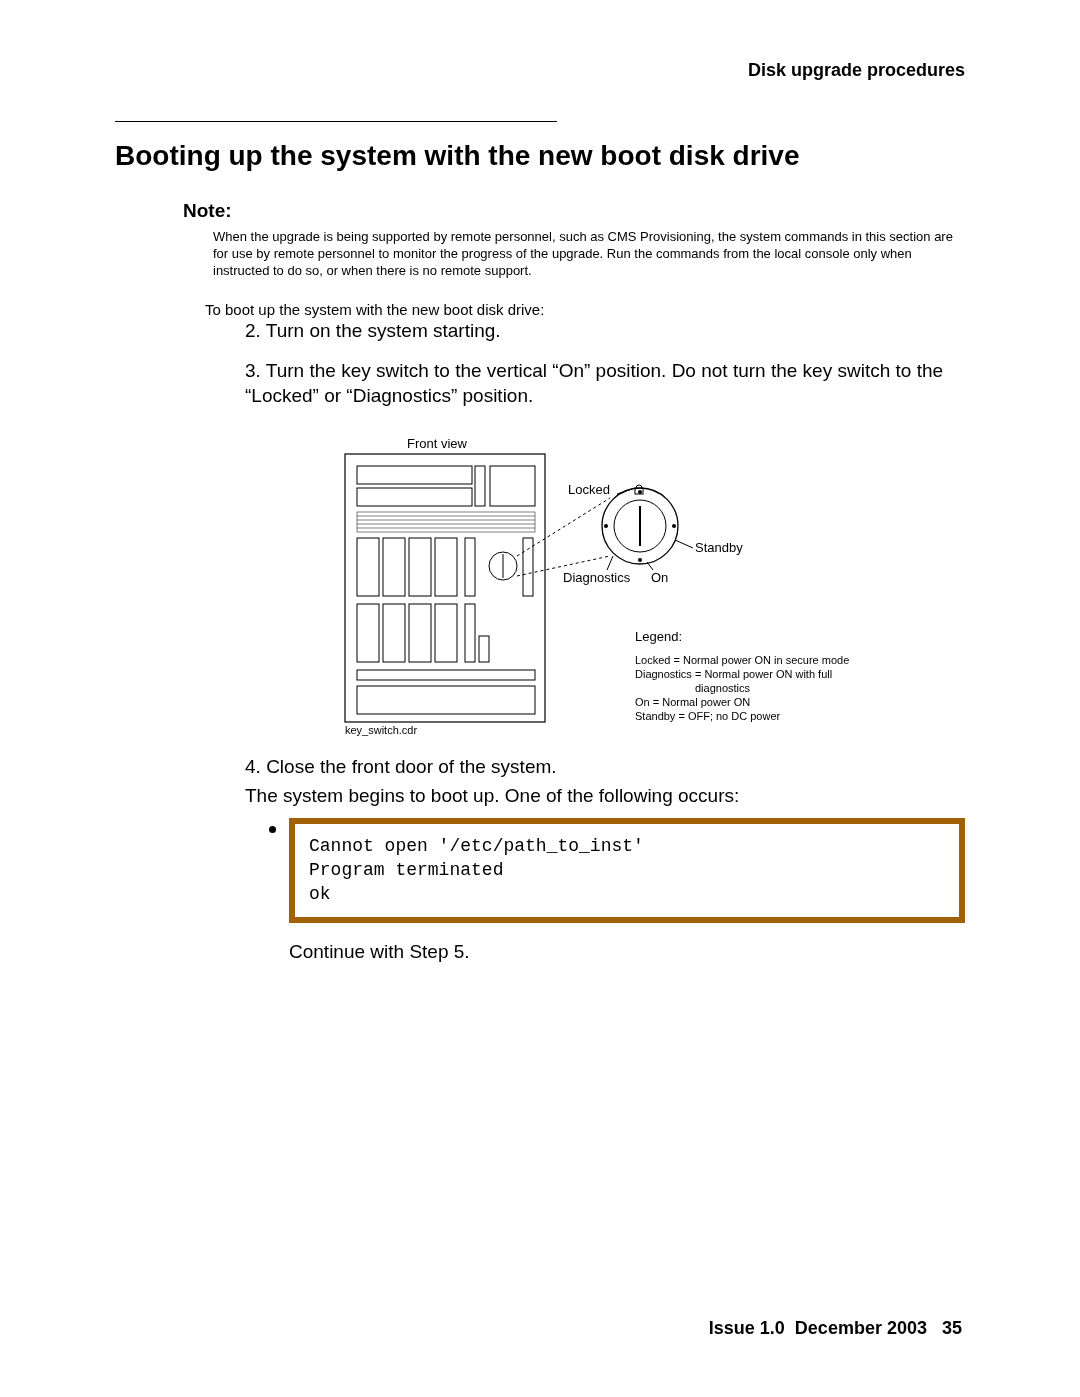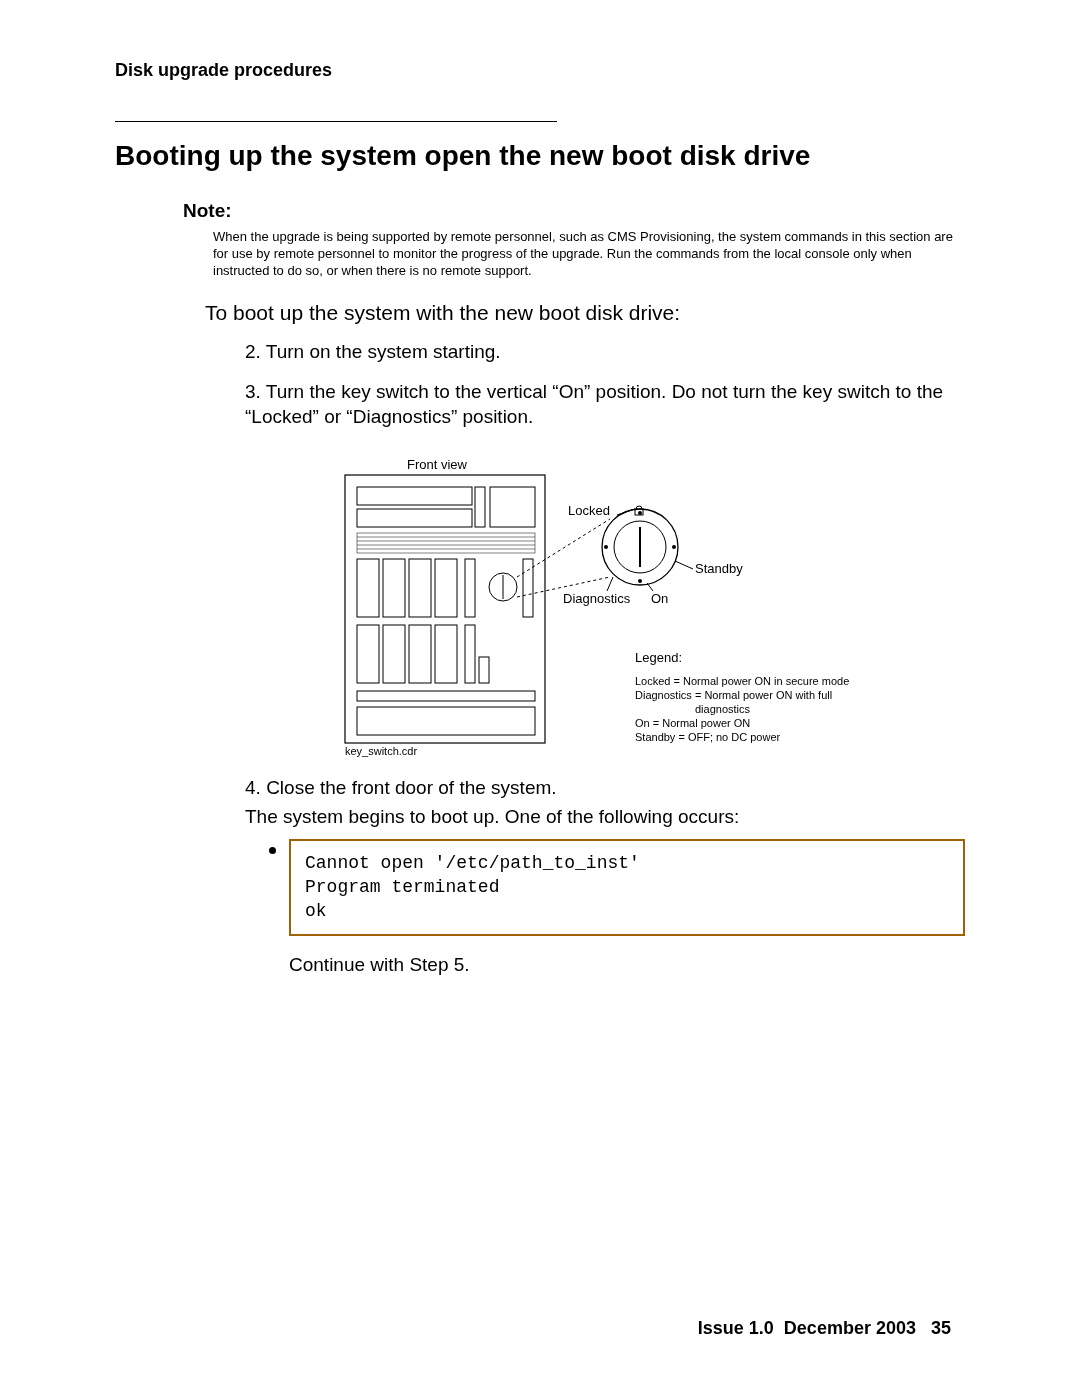--- a/index.html
+++ b/index.html
@@ -8,21 +8,21 @@
     width: 1080px;
     height: 1397px;
     background: #fff;
     position: relative;
     color: #000;
   }
   .page {
     padding: 60px 115px 60px 115px;
   }
   .header-right {
-    text-align: left;
+    text-align: right;
     font-weight: bold;
     font-size: 18px;
     margin-bottom: 40px;
   }
   .hr-top {
     border: none;
     border-top: 1.5px solid #000;
     width: 52%;
     margin-bottom: 18px;
   }
@@ -40,22 +40,21 @@
     font-size: 19px;
     margin-bottom: 6px;
   }
   .note-body {
     font-size: 13px;
     line-height: 1.32;
     margin-left: 30px;
   }
   .intro {
     margin-left: 90px;
-    font-size: 21px;
-    margin-bottom: 14px;
+    font-size: 15px;
   }
   ol.steps {
     list-style: none;
     margin-left: 130px;
     font-size: 19px;
   }
   ol.steps > li {
     margin-bottom: 14px;
     line-height: 1.32;
     position: relative;
@@ -88,52 +87,52 @@
     content: "";
     position: absolute;
     left: 0;
     top: 8px;
     width: 7px;
     height: 7px;
     background: #000;
     border-radius: 50%;
   }
   .codebox {
-    border: 2px solid #a16207;
+    border: 6px solid #a16207;
     padding: 10px 14px;
     font-family: "Courier New", monospace;
     font-size: 18px;
     white-space: pre;
     margin: 10px 0 16px 0;
     line-height: 1.35;
   }
   .continue {
     font-size: 19px;
   }
   .footer {
     position: absolute;
     bottom: 58px;
-    right: 129px;
+    right: 118px;
     font-size: 18px;
   }
   .footer b { font-weight: bold; }
   
   svg.keyswitch { width: 540px; height: 300px; }
   .svg-text { font-family: Arial, Helvetica, sans-serif; }
 </style>
 </head>
 <body>
 
 <div class="page">
 
   <div class="header-right">Disk upgrade procedures</div>
 
   <hr class="hr-top">
 
-  <h1>Booting up the system open the new boot disk drive</h1>
+  <h1>Booting up the system with the new boot disk drive</h1>
 
   <div class="note-block">
     <div class="note-label">Note:</div>
     <div class="note-body">When the upgrade is being supported by remote personnel, such as CMS Provisioning, the system commands in this section are for use by remote personnel to monitor the progress of the upgrade. Run the commands from the local console only when instructed to do so, or when there is no remote support.</div>
   </div>
 
   <div class="intro">To boot up the system with the new boot disk drive:</div>
 
   <ol class="steps">
     <li>

